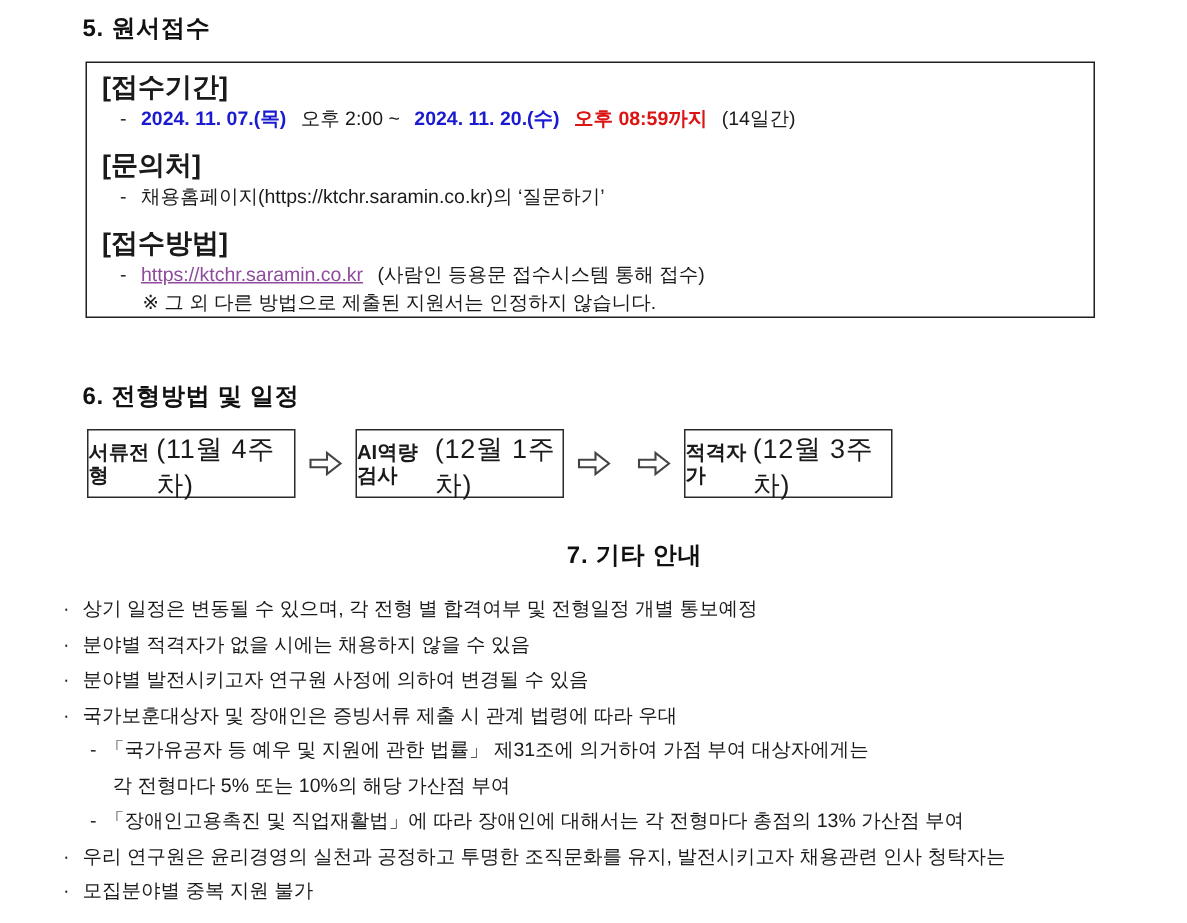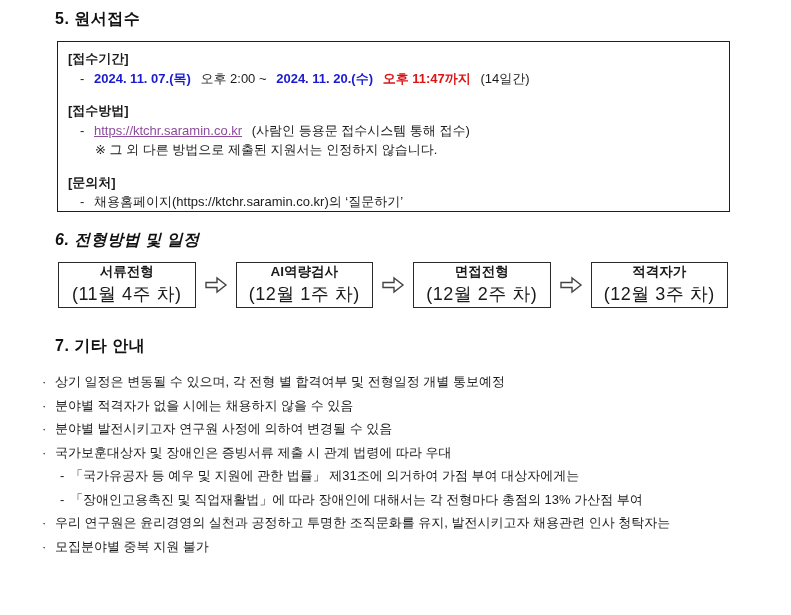--- a/index.html
+++ b/index.html
@@ -14,48 +14,48 @@
   .page {
     width: 791px; height: 615px; background: #ffffff; position: relative;
     overflow: hidden; color: var(--ink);
     font-family: "Liberation Sans", "DejaVu Sans", sans-serif;
   }
   .sec-heading {
     margin: 0; font-size: 16px; font-weight: bold; color: #111;
     padding-left: 55px; letter-spacing: 0.5px;
   }
   .h5 { padding-top: 9px; }
-  .h6 { margin-top: 18px; font-style: italic; }
-  .h7 { margin-top: 28px; }
+  .h6 { margin-top: 42px; }
+  .h7 { margin-top: 28px; text-align: center; }
 
   
   .info-box {
     margin: 11px 0 0 57px; width: 673px; height: 171px;
     border: 1.5px solid var(--border); padding: 7px 10px 0 10px;
   }
   .group { margin-bottom: 13px; }
   .group:last-child { margin-bottom: 0; }
-  .group-label { font-weight: bold; font-size: 13px; line-height: 19.5px; }
+  .group-label { font-weight: bold; font-size: 18px; line-height: 19.5px; }
   .line { font-size: 13px; line-height: 19.5px; padding-left: 12px; }
   .note-line { padding-left: 27px; }
   .line span, .line a { margin-right: 6px; }
   .dash { margin-right: 4px; }
   .blue { color: var(--blue); font-weight: bold; }
   .red  { color: var(--red);  font-weight: bold; }
   .url-link {
     color: var(--link); text-decoration: underline; cursor: pointer;
   }
 
   
   .flow-row {
     display: flex; align-items: center; margin: 11px 0 0 58px; width: 670px;
   }
   .flow-box {
     width: 139px; height: 46px; border: 1.6px solid #2a2a2a; background: #fff;
-    display: flex; flex-direction: column; align-items: center; justify-content: center;
+    display: flex; align-items: center; justify-content: center;
   }
   .flow-title { font-weight: bold; font-size: 13.5px; line-height: 15px; }
   .flow-sub { font-size: 18px; margin-top: 3px; letter-spacing: 0.5px; }
   .flow-arrow { margin: 0 8px; flex: none; }
 
   
   .bullets { margin: 13px 0 0 42px; font-size: 13px; width: 740px; }
   .bullet { display: flex; line-height: 23.5px; }
   .marker { width: 13px; flex: none; }
   .indent-1 { padding-left: 18px; }
@@ -71,65 +71,61 @@
   <h2 class="sec-heading h5">5. 원서접수</h2>
 
   <div class="info-box">
     <div class="group">
       <div class="group-label">[접수기간]</div>
       <div class="line">
         <span class="dash">-</span>
         <span class="blue">2024. 11. 07.(목)</span>
         <span>오후 2:00 ~</span>
         <span class="blue">2024. 11. 20.(수)</span>
-        <span class="red">오후 11:47까지</span>
+        <span class="red">오후 08:59까지</span>
         <span>(14일간)</span>
+      </div>
+    </div>
+
+    <div class="group">
+      <div class="group-label">[문의처]</div>
+      <div class="line">
+        <span class="dash">-</span>
+        <span>채용홈페이지(https://ktchr.saramin.co.kr)의 ‘질문하기’</span>
       </div>
     </div>
 
     <div class="group">
       <div class="group-label">[접수방법]</div>
       <div class="line">
         <span class="dash">-</span>
         <a class="url-link">https://ktchr.saramin.co.kr</a>
         <span>(사람인 등용문 접수시스템 통해 접수)</span>
       </div>
       <div class="line note-line">※ 그 외 다른 방법으로 제출된 지원서는 인정하지 않습니다.</div>
-    </div>
-
-    <div class="group">
-      <div class="group-label">[문의처]</div>
-      <div class="line">
-        <span class="dash">-</span>
-        <span>채용홈페이지(https://ktchr.saramin.co.kr)의 ‘질문하기’</span>
-      </div>
     </div>
   </div>
 
   <h2 class="sec-heading h6">6. 전형방법 및 일정</h2>
 
   <div class="flow-row">
     <div class="flow-box">
       <div class="flow-title">서류전형</div>
       <div class="flow-sub">(11월 4주 차)</div>
     </div>
     <svg class="flow-arrow" width="24" height="20" viewBox="0 0 24 20">
       <path d="M2 7.5 H13 V3 L22 10 L13 17 V12.5 H2 Z" fill="#ffffff" stroke="#444444" stroke-width="1.4" stroke-linejoin="miter"></path>
     </svg>
     <div class="flow-box">
       <div class="flow-title">AI역량검사</div>
       <div class="flow-sub">(12월 1주 차)</div>
     </div>
     <svg class="flow-arrow" width="24" height="20" viewBox="0 0 24 20">
       <path d="M2 7.5 H13 V3 L22 10 L13 17 V12.5 H2 Z" fill="#ffffff" stroke="#444444" stroke-width="1.4" stroke-linejoin="miter"></path>
     </svg>
-    <div class="flow-box">
-      <div class="flow-title">면접전형</div>
-      <div class="flow-sub">(12월 2주 차)</div>
-    </div>
     <svg class="flow-arrow" width="24" height="20" viewBox="0 0 24 20">
       <path d="M2 7.5 H13 V3 L22 10 L13 17 V12.5 H2 Z" fill="#ffffff" stroke="#444444" stroke-width="1.4" stroke-linejoin="miter"></path>
     </svg>
     <div class="flow-box">
       <div class="flow-title">적격자가</div>
       <div class="flow-sub">(12월 3주 차)</div>
     </div>
   </div>
 
   <h2 class="sec-heading h7">7. 기타 안내</h2>
@@ -148,20 +144,24 @@
       <span class="btext">분야별 발전시키고자 연구원 사정에 의하여 변경될 수 있음</span>
     </div>
     <div class="bullet indent-0">
       <span class="marker">·</span>
       <span class="btext">국가보훈대상자 및 장애인은 증빙서류 제출 시 관계 법령에 따라 우대</span>
     </div>
     <div class="bullet indent-1">
       <span class="marker">-</span>
       <span class="btext">「국가유공자 등 예우 및 지원에 관한 법률」 제31조에 의거하여 가점 부여 대상자에게는</span>
     </div>
+    <div class="bullet indent-2">
+      <span class="marker"></span>
+      <span class="btext">각 전형마다 5% 또는 10%의 해당 가산점 부여</span>
+    </div>
     <div class="bullet indent-1">
       <span class="marker">-</span>
       <span class="btext">「장애인고용촉진 및 직업재활법」에 따라 장애인에 대해서는 각 전형마다 총점의 13% 가산점 부여</span>
     </div>
     <div class="bullet indent-0">
       <span class="marker">·</span>
       <span class="btext">우리 연구원은 윤리경영의 실천과 공정하고 투명한 조직문화를 유지, 발전시키고자 채용관련 인사 청탁자는</span>
     </div>
     <div class="bullet indent-0">
       <span class="marker">·</span>

